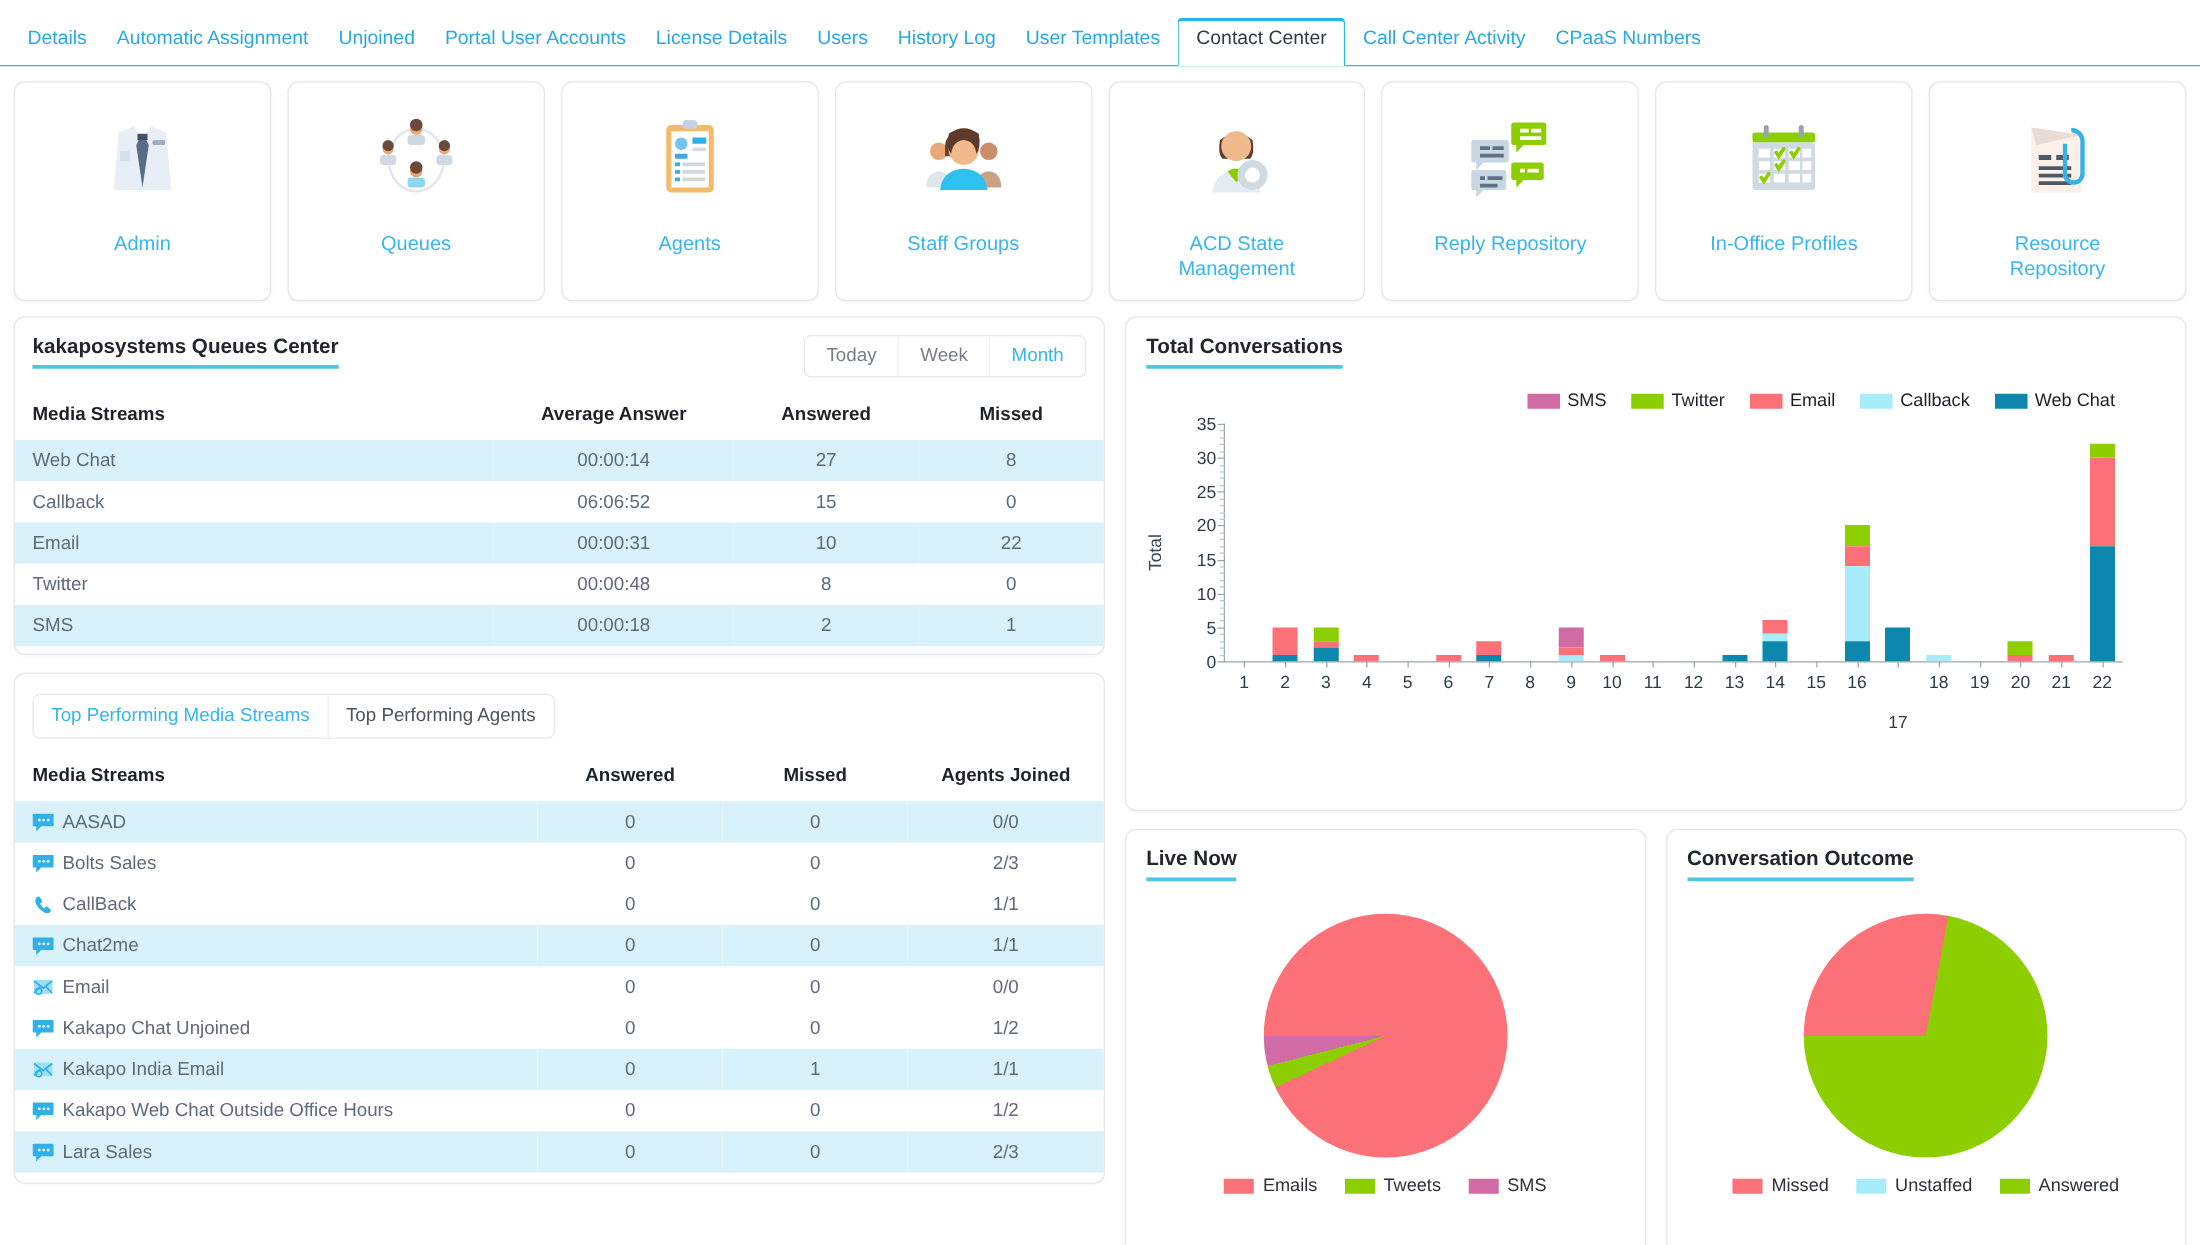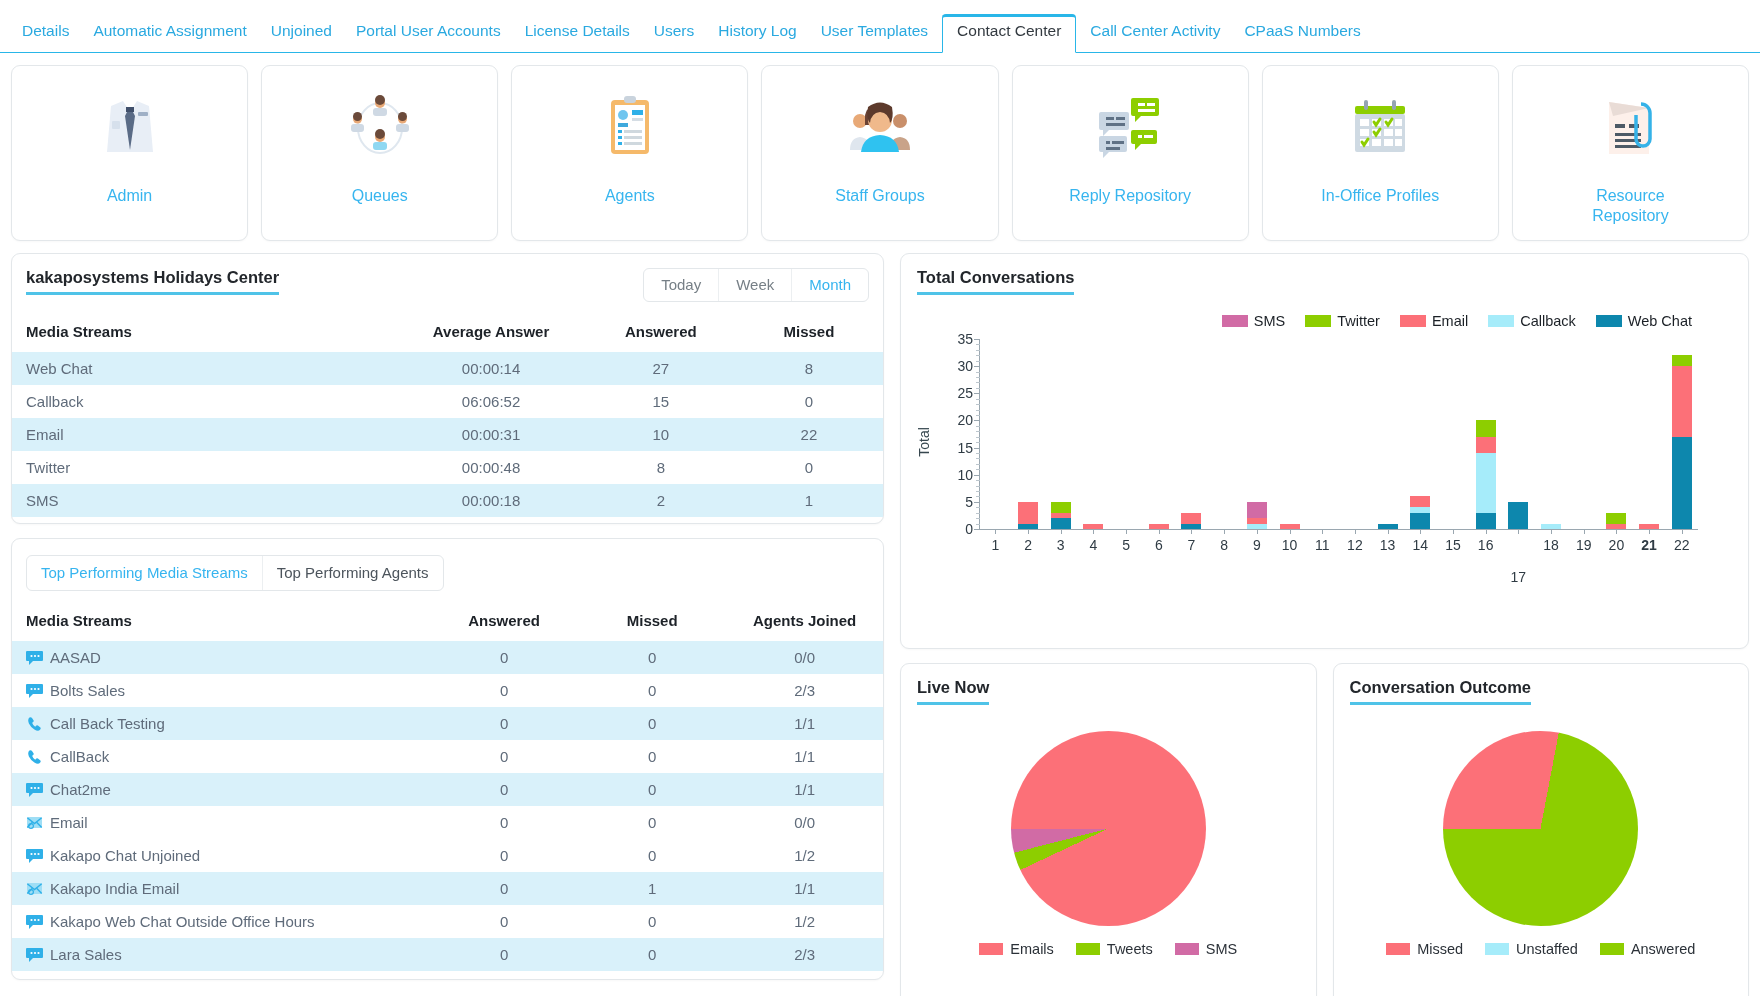--- a/index.html
+++ b/index.html
@@ -276,20 +276,33 @@
             <path d="M7 60 q0-12 10-13 q10 1 10 13z" fill="#dfe6ee"></path>
             <circle cx="57" cy="31" r="7" fill="#c98f6a"></circle>
             <path d="M47 60 q0-12 10-13 q10 1 10 13z" fill="#c9a389"></path>
             <path d="M22 27 a12 12 0 0 1 24 0 v8 h-24z" fill="#6b4334"></path>
             <circle cx="37" cy="30" r="12" fill="#f0b98b"></circle>
             <path d="M18 62 q2-16 19-17 q17 1 19 17z" fill="#2fc2f0"></path>
             <path d="M25 17 q12-9 24 0 q2 12-2 16 q-1-10-10-11 q-9 1-10 11 q-4-4-2-16z" fill="#5d3a2c"></path>
           </svg>
         </div>
         <div class="lbl">Staff Groups</div>
+      </div>
+      <div class="card">
+        <div class="ico">
+          <svg width="74" height="74" viewBox="0 0 74 74" xmlns="http://www.w3.org/2000/svg">
+            <path d="M24 22 q13-11 26 0 q2 11-2 15 h-22 q-4-4-2-15z" fill="#5d3a2c"></path>
+            <circle cx="37" cy="27" r="12" fill="#f0b98b"></circle>
+            <path d="M18 64 q2-17 19-18 q17 1 19 18z" fill="#e3ecf3"></path>
+            <path d="M30 47 l7 9 l7-9 l-4-2 h-6z" fill="#8dce00"></path>
+            <circle cx="50" cy="50" r="12" fill="#cfdae3"></circle>
+            <circle cx="50" cy="50" r="6" fill="#ffffff"></circle>
+          </svg>
+        </div>
+        <div class="lbl">ACD State Management</div>
       </div>
       <div class="card">
         <div class="ico">
           <svg width="74" height="74" viewBox="0 0 74 74" xmlns="http://www.w3.org/2000/svg">
             <path d="M40 8 h24 a2 2 0 0 1 2 2 v14 a2 2 0 0 1-2 2 h-16 l-6 6 v-6 h-2 a2 2 0 0 1-2-2 v-14 a2 2 0 0 1 2-2z" fill="#8dce00"></path>
             <g fill="#fff">
               <rect x="45" y="13" width="7" height="3"></rect>
               <rect x="54" y="13" width="8" height="3"></rect>
               <rect x="45" y="19" width="17" height="3"></rect>
             </g>
@@ -363,21 +376,21 @@
         <div class="lbl">Resource Repository</div>
       </div>
     </div>
 
   <div class="main">
 
     <div class="col-left">
 
       <div class="panel" style="padding:14px 0 6px 0;">
         <div style="display:flex; align-items:flex-start; justify-content:space-between; padding:0 14px 0 14px;">
-          <div class="panel-title">kakaposystems Holidays Center</div>
+          <div class="panel-title">kakaposystems Queues Center</div>
           <div class="period" id="period-switch">
               <div class="seg">Today</div>
               <div class="seg">Week</div>
               <div class="seg sel">Month</div>
             </div>
         </div>
         <div style="height:12px"></div>
         <table>
           <thead>
             <tr id="sum-head">
@@ -470,33 +483,20 @@
                           <circle cx="9" cy="6" r="1.1"></circle>
                           <circle cx="12.5" cy="6" r="1.1"></circle>
                         </g>
                       </svg></span>
                     <span>Bolts Sales</span>
                   </span>
                 </td>
                 <td>0</td>
                 <td>0</td>
                 <td>2/3</td>
-              </tr>
-              <tr class="alt">
-                <td class="left">
-                  <span class="msrow">
-                    <span class="msicon"><svg width="17" height="15" viewBox="0 0 17 15" xmlns="http://www.w3.org/2000/svg">
-                        <path d="M3.4 1.6 q1.6-1 2.6 .4 l1.5 2.3 q.7 1.1-.5 1.9 l-.9 .6 q.7 2.3 3.1 4 l.7-.9 q.9-1.1 2-.3 l2.2 1.6 q1.3 1-.1 2.5 q-1.9 2-5.6-.3 q-3.8-2.4-5.5-6 q-1.6-3.6.5-5.8z" fill="#2fb0e8"></path>
-                      </svg></span>
-                    <span>Call Back Testing</span>
-                  </span>
-                </td>
-                <td>0</td>
-                <td>0</td>
-                <td>1/1</td>
               </tr>
               <tr>
                 <td class="left">
                   <span class="msrow">
                     <span class="msicon"><svg width="17" height="15" viewBox="0 0 17 15" xmlns="http://www.w3.org/2000/svg">
                         <path d="M3.4 1.6 q1.6-1 2.6 .4 l1.5 2.3 q.7 1.1-.5 1.9 l-.9 .6 q.7 2.3 3.1 4 l.7-.9 q.9-1.1 2-.3 l2.2 1.6 q1.3 1-.1 2.5 q-1.9 2-5.6-.3 q-3.8-2.4-5.5-6 q-1.6-3.6.5-5.8z" fill="#2fb0e8"></path>
                       </svg></span>
                     <span>CallBack</span>
                   </span>
                 </td>
@@ -837,21 +837,21 @@
               <div class="xtick" style="flex: 1 1 0px;">11</div>
               <div class="xtick" style="flex: 1 1 0px;">12</div>
               <div class="xtick" style="flex: 1 1 0px;">13</div>
               <div class="xtick" style="flex: 1 1 0px; text-align: center;">14</div>
               <div class="xtick" style="flex: 1 1 0px;">15</div>
               <div class="xtick" style="flex: 1 1 0px;">16</div>
               <div class="xtick" style="flex: 1 1 0px; margin-top: 32px;">17</div>
               <div class="xtick" style="flex: 1 1 0px;">18</div>
               <div class="xtick" style="flex: 1 1 0px;">19</div>
               <div class="xtick" style="flex: 1 1 0px;">20</div>
-              <div class="xtick" style="flex: 1 1 0px; font-weight: bold;">21</div>
+              <div class="xtick" style="flex: 1 1 0px;">21</div>
               <div class="xtick" style="flex: 1 1 0px;">22</div>
             </div>
           </div>
       </div>
 
       <div style="height:14px"></div>
 
       <div style="display:flex; gap:16px;">
         <div class="panel" style="flex:1; padding:14px 16px 14px 16px; height:348px;">
           <div class="panel-title">Live Now</div>

